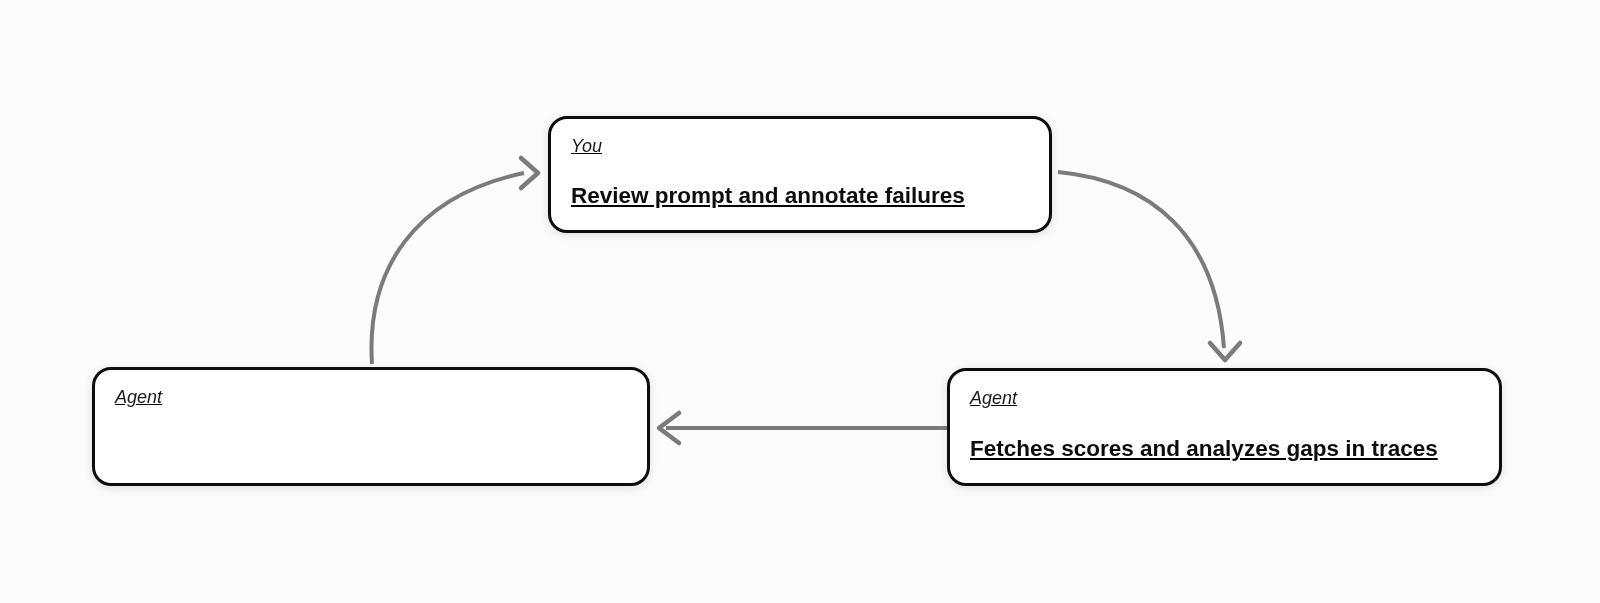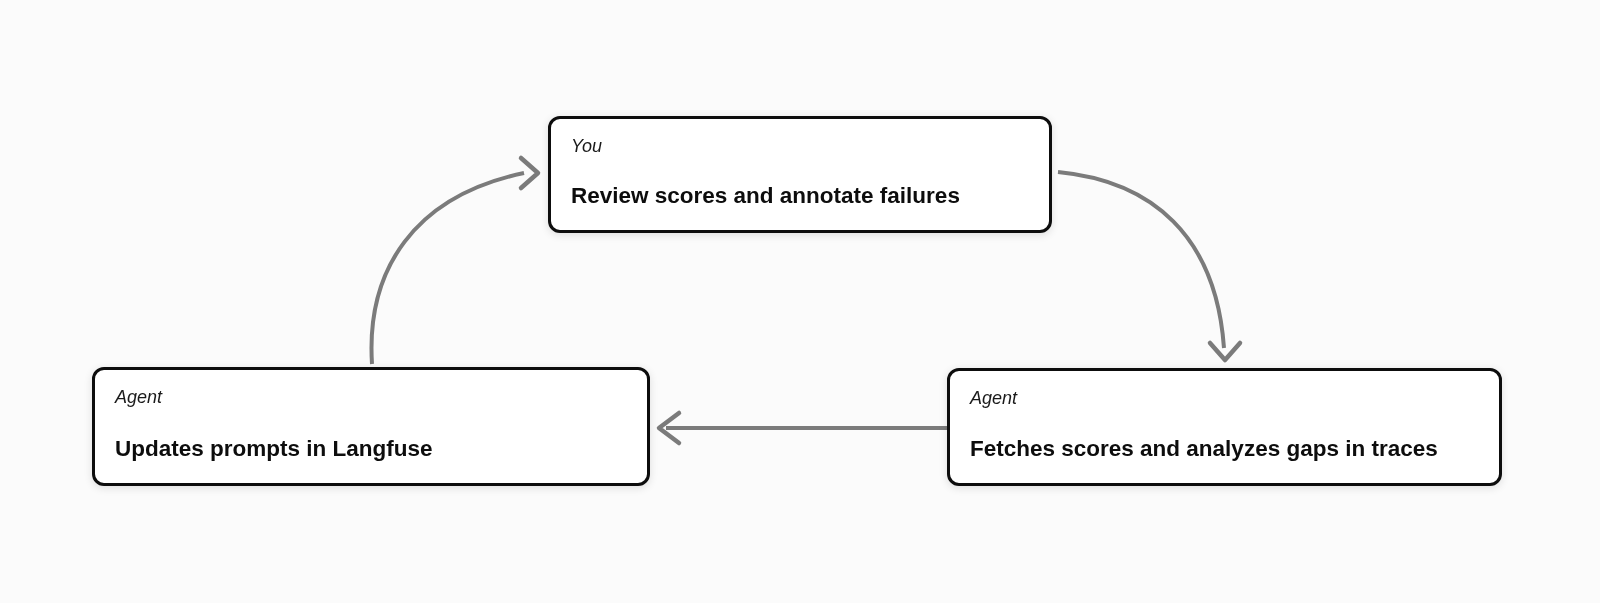--- a/index.html
+++ b/index.html
@@ -24,26 +24,27 @@
   }
   .edges{
     position:absolute;
     left:0;top:0;
     width:1600px;height:603px;
   }
   .node{
     position:absolute;
     background:var(--node-fill);
     border:3.5px solid var(--node-border-color);
-    border-radius:12px;
+    border-radius:19px;
     box-shadow:0 2px 9px rgba(0,0,0,0.12);
     display:flex;
     flex-direction:column;
     justify-content:space-between;
     padding:17px 20px 21px 20px;
+    text-decoration:underline;
   }
   .node-actor{
     font-style:italic;
     font-size:18px;
     line-height:1.2;
     color:var(--label-color);
   }
   .node-action{
     font-weight:bold;
     font-size:22.5px;
@@ -73,26 +74,25 @@
     </g>
 
     <g>
       <path d="M 947 428 L 666 428" stroke-width="4" fill="none" stroke="#7b7b7b"></path>
       <polyline points="679,413 659,428 679,443" stroke-width="4.5" stroke-linecap="round" stroke-linejoin="round" fill="none" stroke="#7b7b7b"></polyline>
     </g>
   </svg>
 
   <div class="node node-review">
     <span class="node-actor">You</span>
-    <span class="node-action">Review scores and annotate failures</span>
+    <span class="node-action">Review prompt and annotate failures</span>
   </div>
 
   <div class="node node-updates">
     <span class="node-actor">Agent</span>
-    <span class="node-action">Updates prompts in Langfuse</span>
   </div>
 
   <div class="node node-fetches">
     <span class="node-actor">Agent</span>
     <span class="node-action">Fetches scores and analyzes gaps in traces</span>
   </div>
 
 </div>
 
 </body></html>

